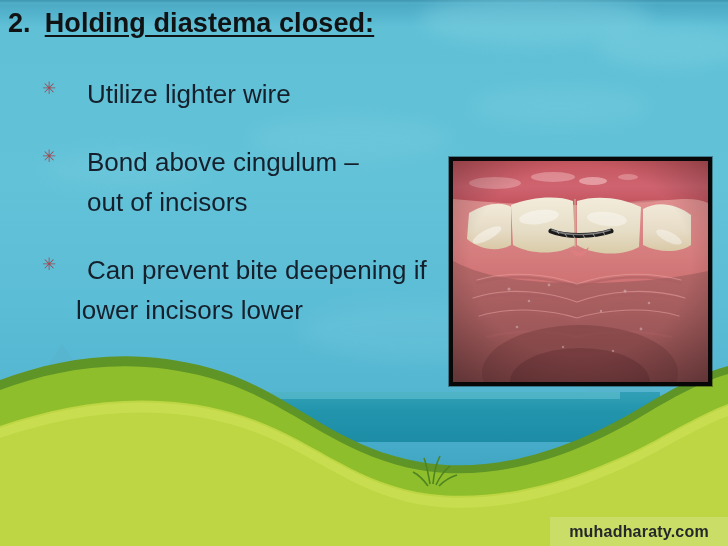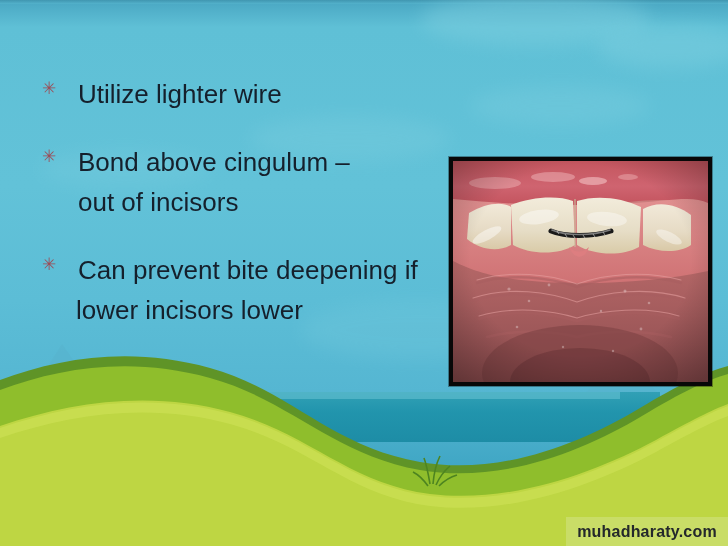--- a/index.html
+++ b/index.html
@@ -74,21 +74,21 @@
   }
 
   
   .hills { position: absolute; left: 0; bottom: 0; width: 728px; height: 230px; }
 
   
   .footer-band {
     position: absolute;
     right: 0;
     bottom: 0;
-    width: 162px;
+    width: 178px;
     height: 29px;
     background: #c9dd67;
     display: flex;
     align-items: center;
     justify-content: center;
   }
   .footer-band-inner {
     font-size: 16px;
     font-weight: bold;
     color: #24282b;
@@ -132,20 +132,21 @@
     color: #9d4b55;
   }
   .bullet .lines {
     margin-left: 38px;
   }
   .bullet .line {
     font-size: 26px;
     line-height: 40px;
     color: #15202c;
     white-space: nowrap;
+    margin-left: 9px;
   }
   .bullet .line.indent-flush { margin-left: -2px; }
 
   
   .photo-frame {
     position: absolute;
     left: 449px;
     top: 157px;
     width: 263px;
     height: 229px;
@@ -201,20 +202,23 @@
 
     <g stroke="#4d8420" stroke-width="1.6" fill="none">
       <path d="M430,168 C428,156 427,150 424,142"></path>
       <path d="M433,168 C434,156 436,148 440,140"></path>
       <path d="M436,169 C440,160 444,155 450,150"></path>
       <path d="M428,170 C423,163 419,159 413,156"></path>
       <path d="M439,170 C445,164 450,161 457,159"></path>
     </g>
   </svg>
 
+  <div class="title">
+    <span class="num">2.</span><span class="txt">Holding diastema closed:</span>
+  </div>
 
   <div class="bullets">
 
     <div class="bullet">
       <span class="mark">✳</span>
       <div class="lines">
         <div class="line">Utilize lighter wire</div>
       </div>
     </div>
 

